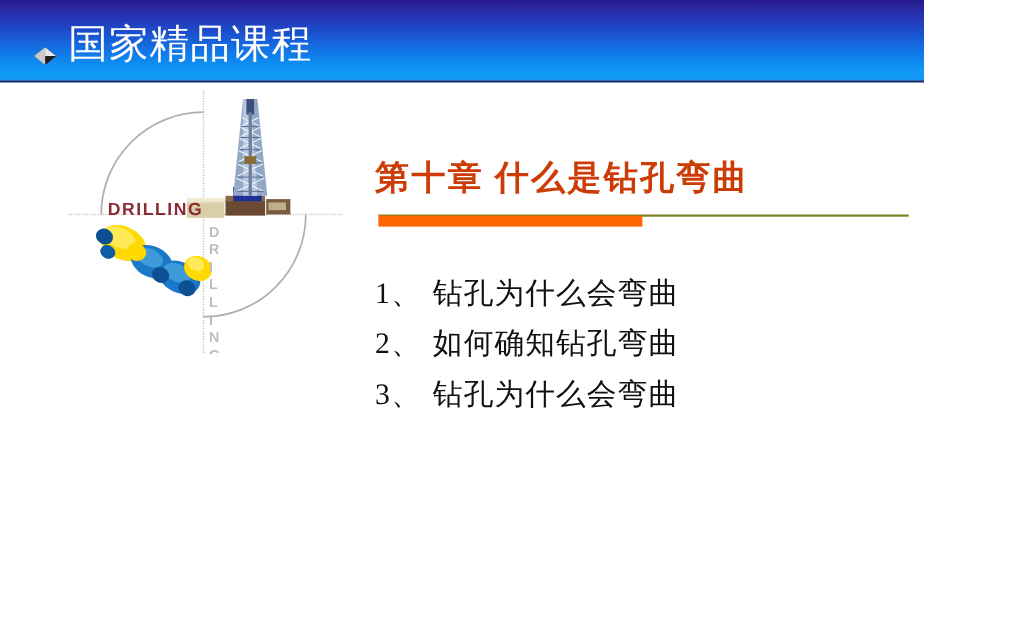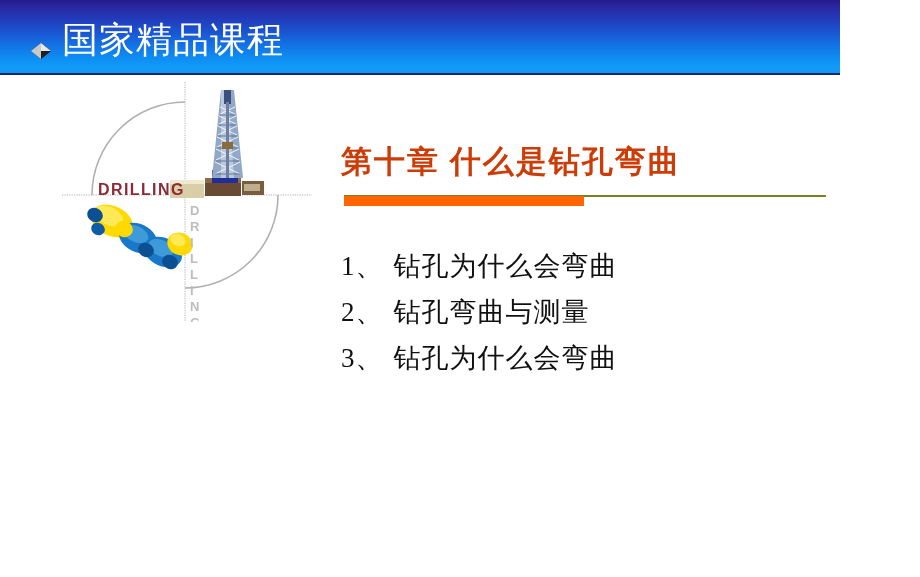--- a/index.html
+++ b/index.html
@@ -236,20 +236,20 @@
   <div id="title-rule">
     <div id="title-rule-line"></div>
     <div id="title-rule-bar"></div>
   </div>
 
   <div id="topic-list">
     <div class="topic-item">
       <span class="topic-num">1、</span><span class="topic-text">钻孔为什么会弯曲</span>
     </div>
     <div class="topic-item">
-      <span class="topic-num">2、</span><span class="topic-text">钻孔弯曲与测量</span>
+      <span class="topic-num">2、</span><span class="topic-text">如何确知钻孔弯曲</span>
     </div>
     <div class="topic-item">
       <span class="topic-num">3、</span><span class="topic-text">钻孔为什么会弯曲</span>
     </div>
   </div>
 
 </div>
 
 </body></html>

